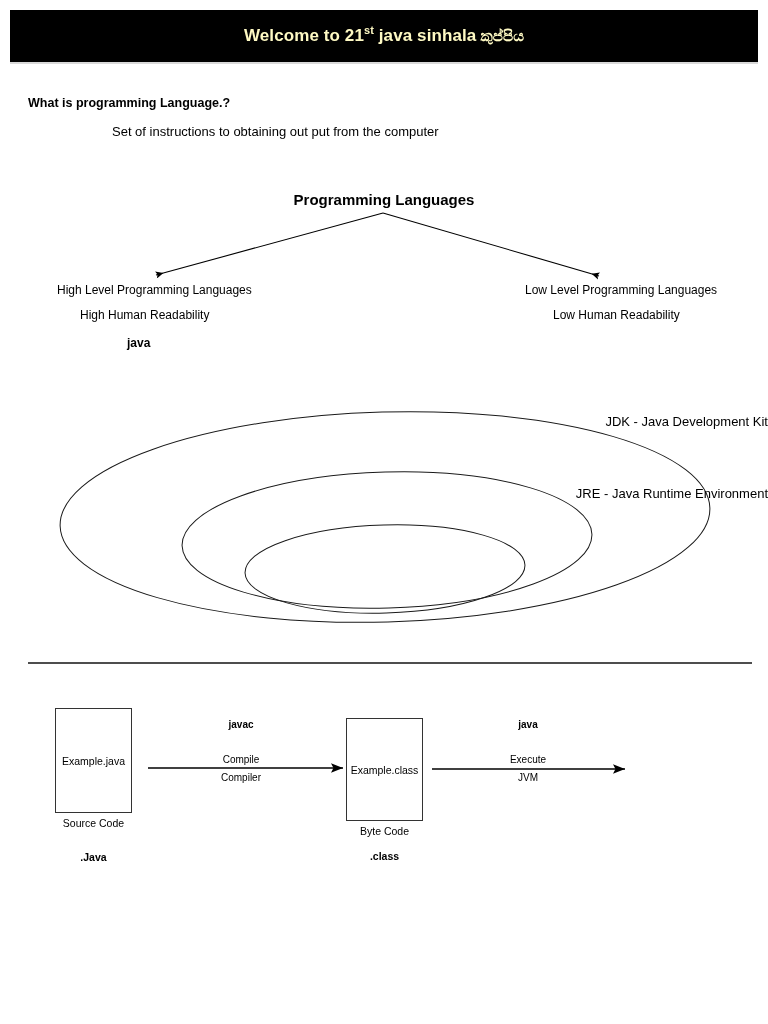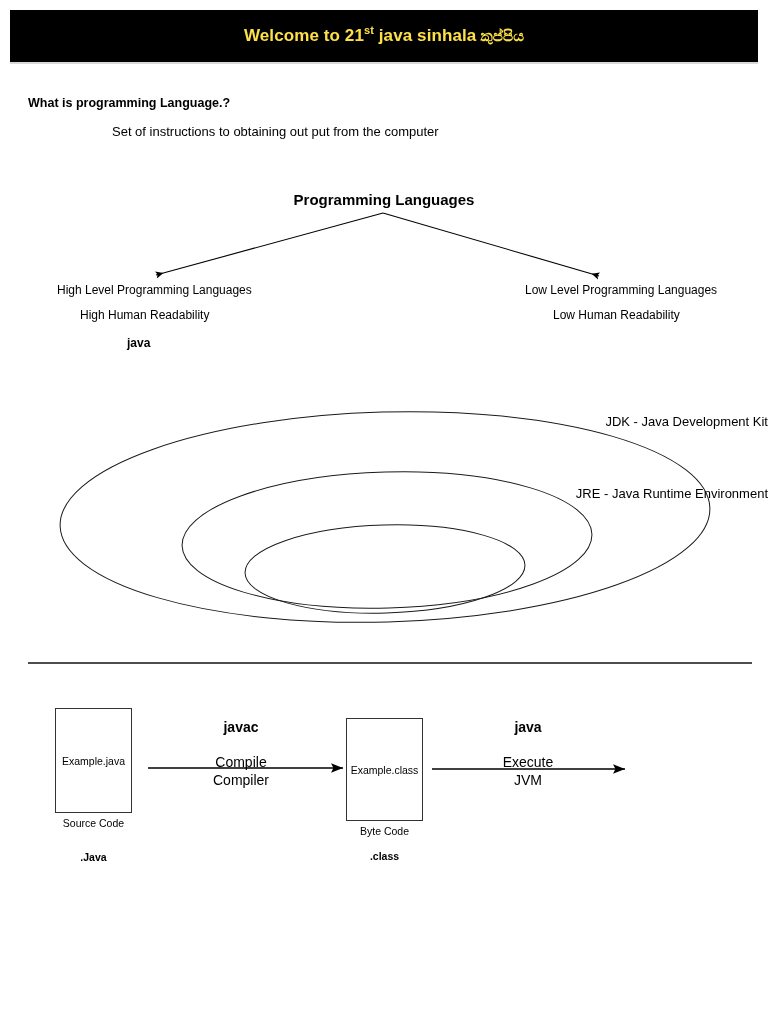--- a/index.html
+++ b/index.html
@@ -31,21 +31,21 @@
     top: 10px;
     width: 748px;
     height: 52px;
     background: #000000;
     border-bottom: 2px solid #d9d9d9;
     display: flex;
     align-items: center;
     justify-content: center;
   }
   .banner-title {
-    color: #fde047;
+    color: #fef9c3;
     font-size: 17px;
     font-weight: bold;
     letter-spacing: 0.1px;
     white-space: nowrap;
   }
   .banner-title sup {
     font-size: 11px;
     vertical-align: super;
     line-height: 0;
   }
@@ -154,21 +154,21 @@
   }
   .fcap.bold { font-weight: bold; }
 
   .cap-src    { left: 35px;  top: 817px; width: 117px; }
   .cap-java   { left: 35px;  top: 851px; width: 117px; }
   .cap-byte   { left: 326px; top: 825px; width: 117px; }
   .cap-class  { left: 326px; top: 850px; width: 117px; }
 
   .flab {
     position: absolute;
-    font-size: 14px;
+    font-size: 10px;
     white-space: nowrap;
     text-align: center;
   }
   .flab.bold { font-weight: bold; }
 
   .lab-javac    { left: 181px; top: 719px; width: 120px; }
   .lab-compile  { left: 181px; top: 754px; width: 120px; }
   .lab-compiler { left: 181px; top: 772px; width: 120px; }
   .lab-java2    { left: 468px; top: 719px; width: 120px; }
   .lab-execute  { left: 468px; top: 754px; width: 120px; }

